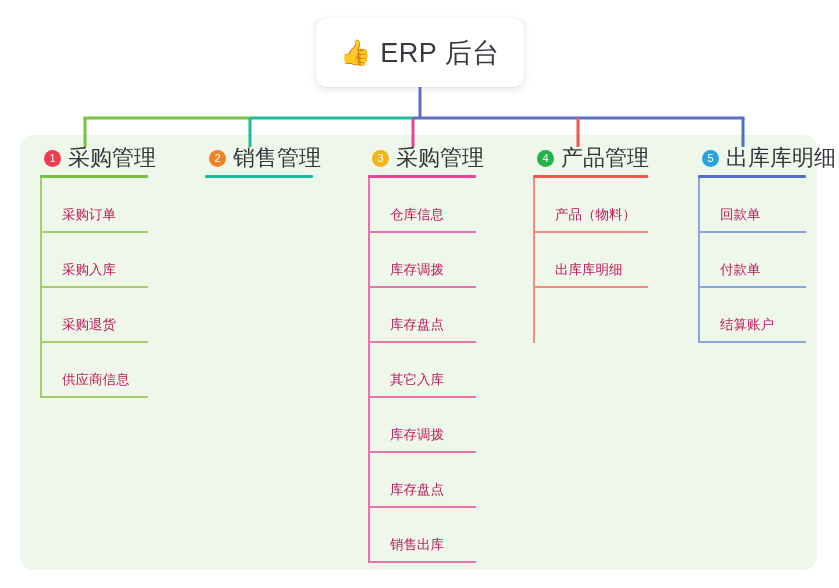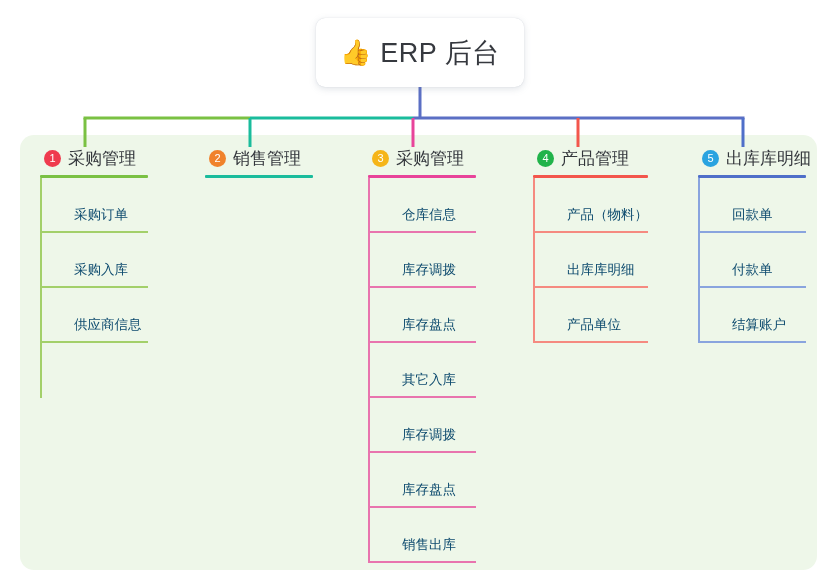--- a/index.html
+++ b/index.html
@@ -85,21 +85,21 @@
     height: 17px;
     border-radius: 50%;
     color: #ffffff;
     font-size: 11px;
     line-height: 17px;
     text-align: center;
     flex: 0 0 auto;
     font-weight: normal;
   }
   .branch-title {
-    font-size: 17px;
+    font-size: 22px;
     color: #32353b;
     white-space: nowrap;
   }
   .branch-rule {
     height: 3px;
     margin-top: 5px;
     border-radius: 1px;
   }
   .leaves {
     position: relative;
@@ -111,24 +111,24 @@
     top: 0;
     width: 2px;
   }
   .leaf {
     position: relative;
     height: 55px;
     box-sizing: border-box;
   }
   .leaf-text {
     position: absolute;
-    left: 34px;
+    left: 22px;
     bottom: 9px;
     font-size: 13.5px;
-    color: #0c4a6e;
+    color: #be185d;
     white-space: nowrap;
   }
   .leaf-rule {
     position: absolute;
     left: 0;
     bottom: 0;
     height: 2px;
     width: 100%;
   }
 </style>
@@ -167,20 +167,24 @@
           <div class="spine" style="background: rgb(163, 208, 106); height: 220px;"></div>
           <div class="leaf">
             <span class="leaf-text">采购订单</span>
             <div class="leaf-rule" style="background: rgb(163, 208, 106);"></div>
           </div>
           <div class="leaf">
             <span class="leaf-text">采购入库</span>
             <div class="leaf-rule" style="background: rgb(163, 208, 106);"></div>
           </div>
           <div class="leaf">
+            <span class="leaf-text">采购退货</span>
+            <div class="leaf-rule" style="background: rgb(163, 208, 106);"></div>
+          </div>
+          <div class="leaf">
             <span class="leaf-text">供应商信息</span>
             <div class="leaf-rule" style="background: rgb(163, 208, 106);"></div>
           </div>
         </div>
       </div>
       <div class="branch" style="left: 205px; width: 108px;">
         <div class="branch-head">
           <span class="badge" style="background: rgb(240, 130, 44);">2</span>
           <span class="branch-title">销售管理</span>
         </div>
@@ -233,24 +237,20 @@
         <div class="leaves">
           <div class="spine" style="background: rgb(245, 138, 128); height: 165px;"></div>
           <div class="leaf">
             <span class="leaf-text">产品（物料）</span>
             <div class="leaf-rule" style="background: rgb(245, 138, 128);"></div>
           </div>
           <div class="leaf">
             <span class="leaf-text">出库库明细</span>
             <div class="leaf-rule" style="background: rgb(245, 138, 128);"></div>
           </div>
-          <div class="leaf">
-            <span class="leaf-text">产品单位</span>
-            <div class="leaf-rule" style="background: rgb(245, 138, 128);"></div>
-          </div>
         </div>
       </div>
       <div class="branch" style="left: 698px; width: 108px;">
         <div class="branch-head">
           <span class="badge" style="background: rgb(41, 163, 224);">5</span>
           <span class="branch-title">出库库明细</span>
         </div>
         <div class="branch-rule" style="background: rgb(79, 111, 201); width: 108px;"></div>
         <div class="leaves">
           <div class="spine" style="background: rgb(137, 164, 222); height: 165px;"></div>

